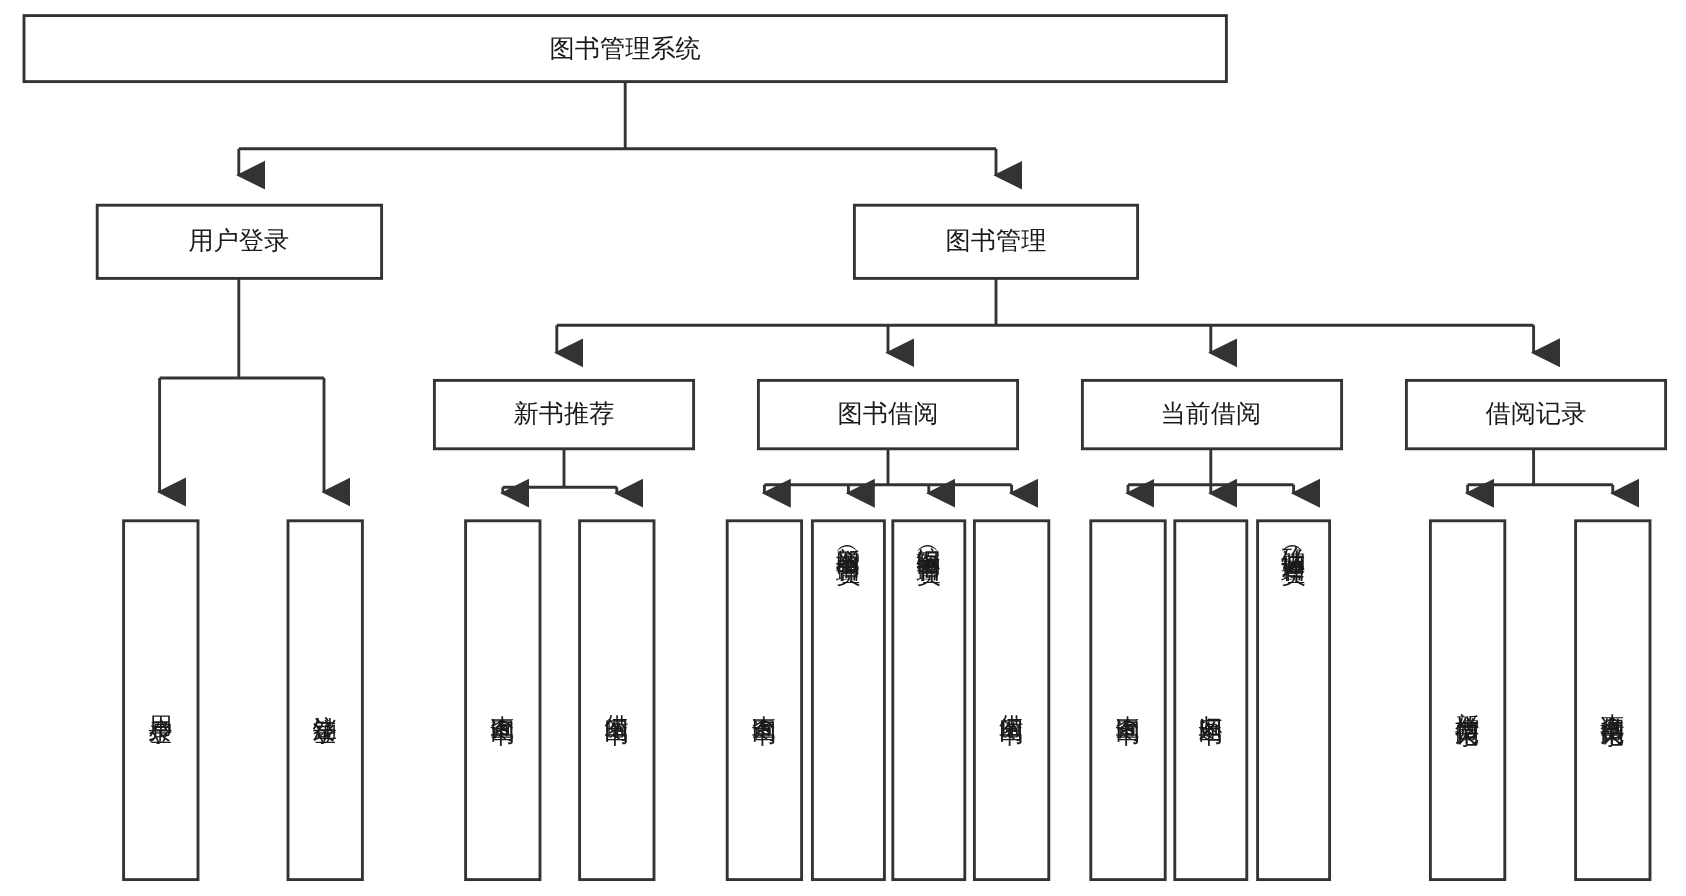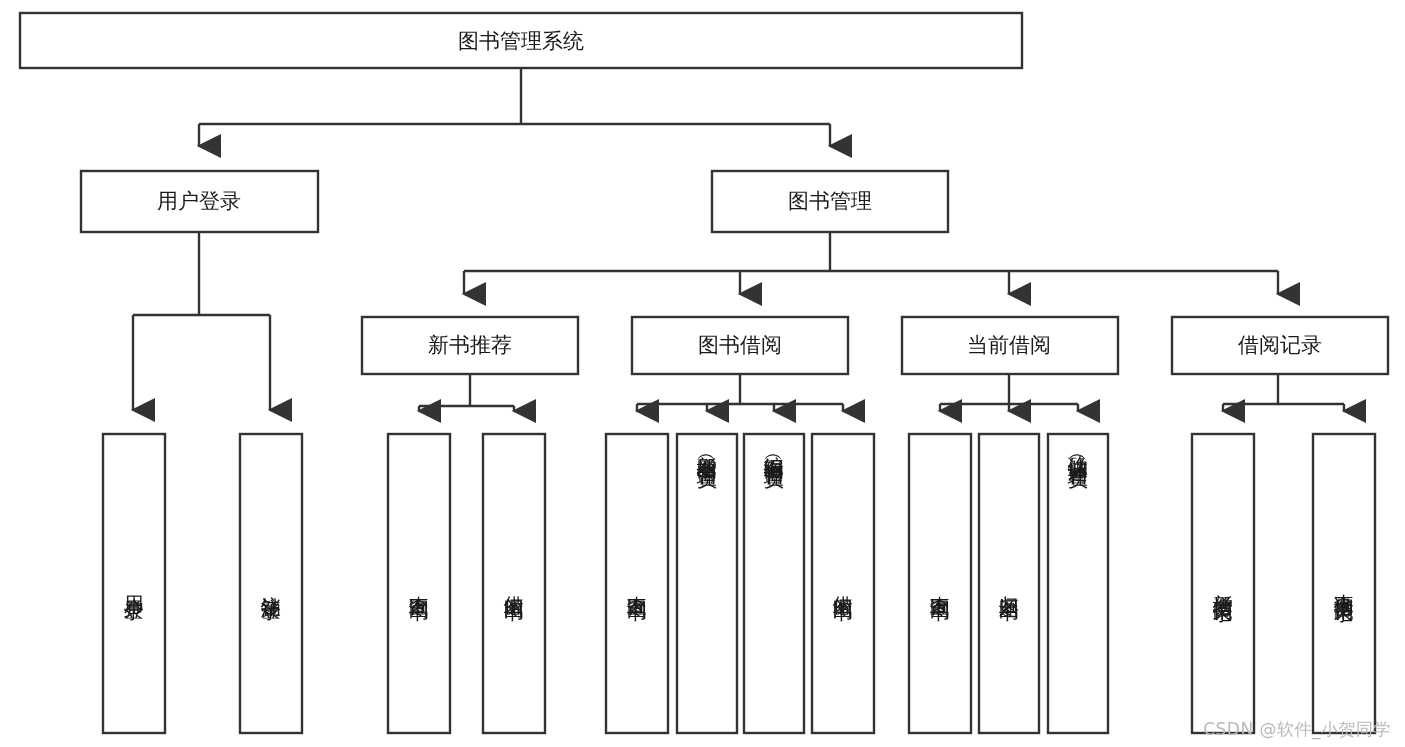--- a/index.html
+++ b/index.html
@@ -226,15 +226,14 @@
     <span class="leaf-label">确认归还（管理员）</span>
   </div>
 
   <div class="leaf-label-wrap" style="left:1192px;top:434px;width:62px;height:299px;">
     <span class="leaf-label">新增借阅记录</span>
   </div>
   <div class="leaf-label-wrap" style="left:1313px;top:434px;width:62px;height:299px;">
     <span class="leaf-label">查询借阅记录</span>
   </div>
 
-  <div class="watermark">CSDN @软件_小贺同学</div>
 
 </div>
 
 </body></html>

